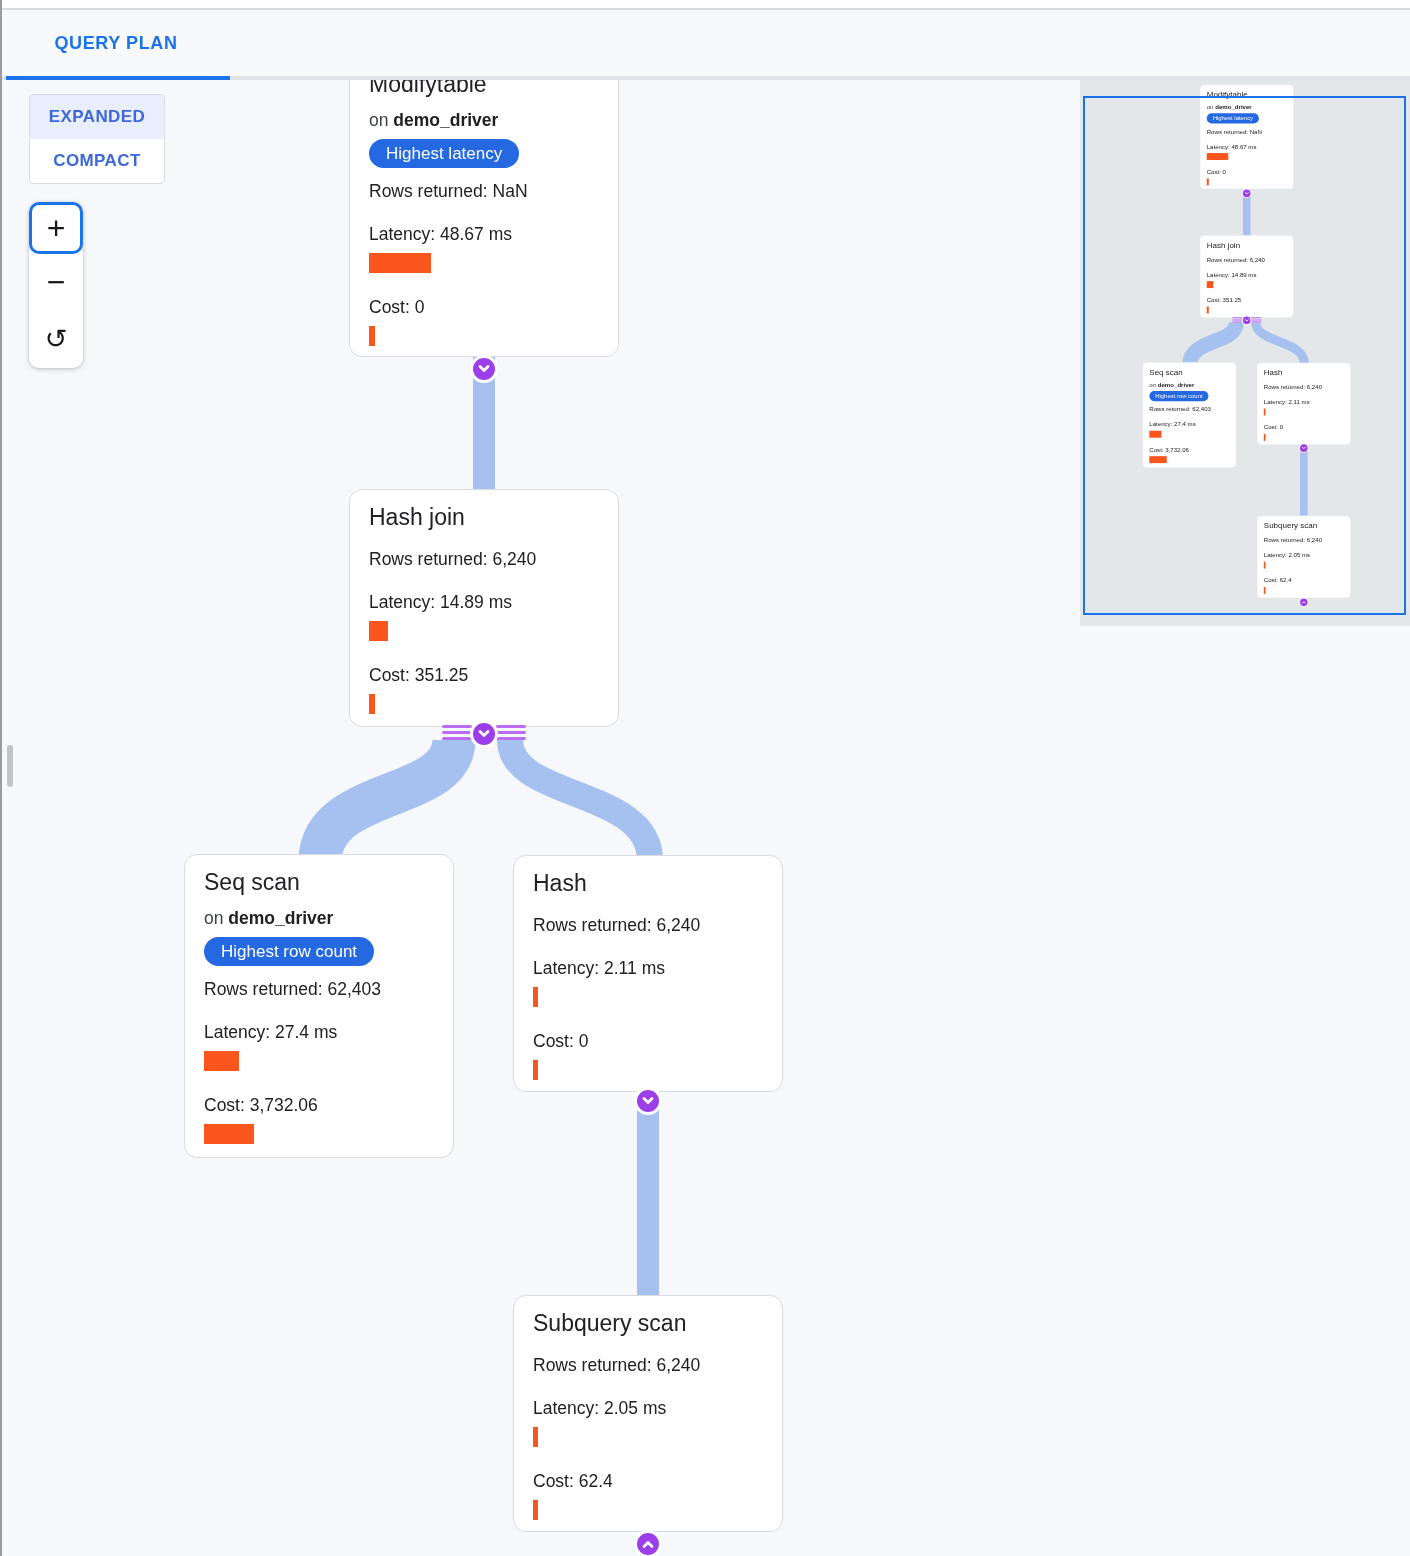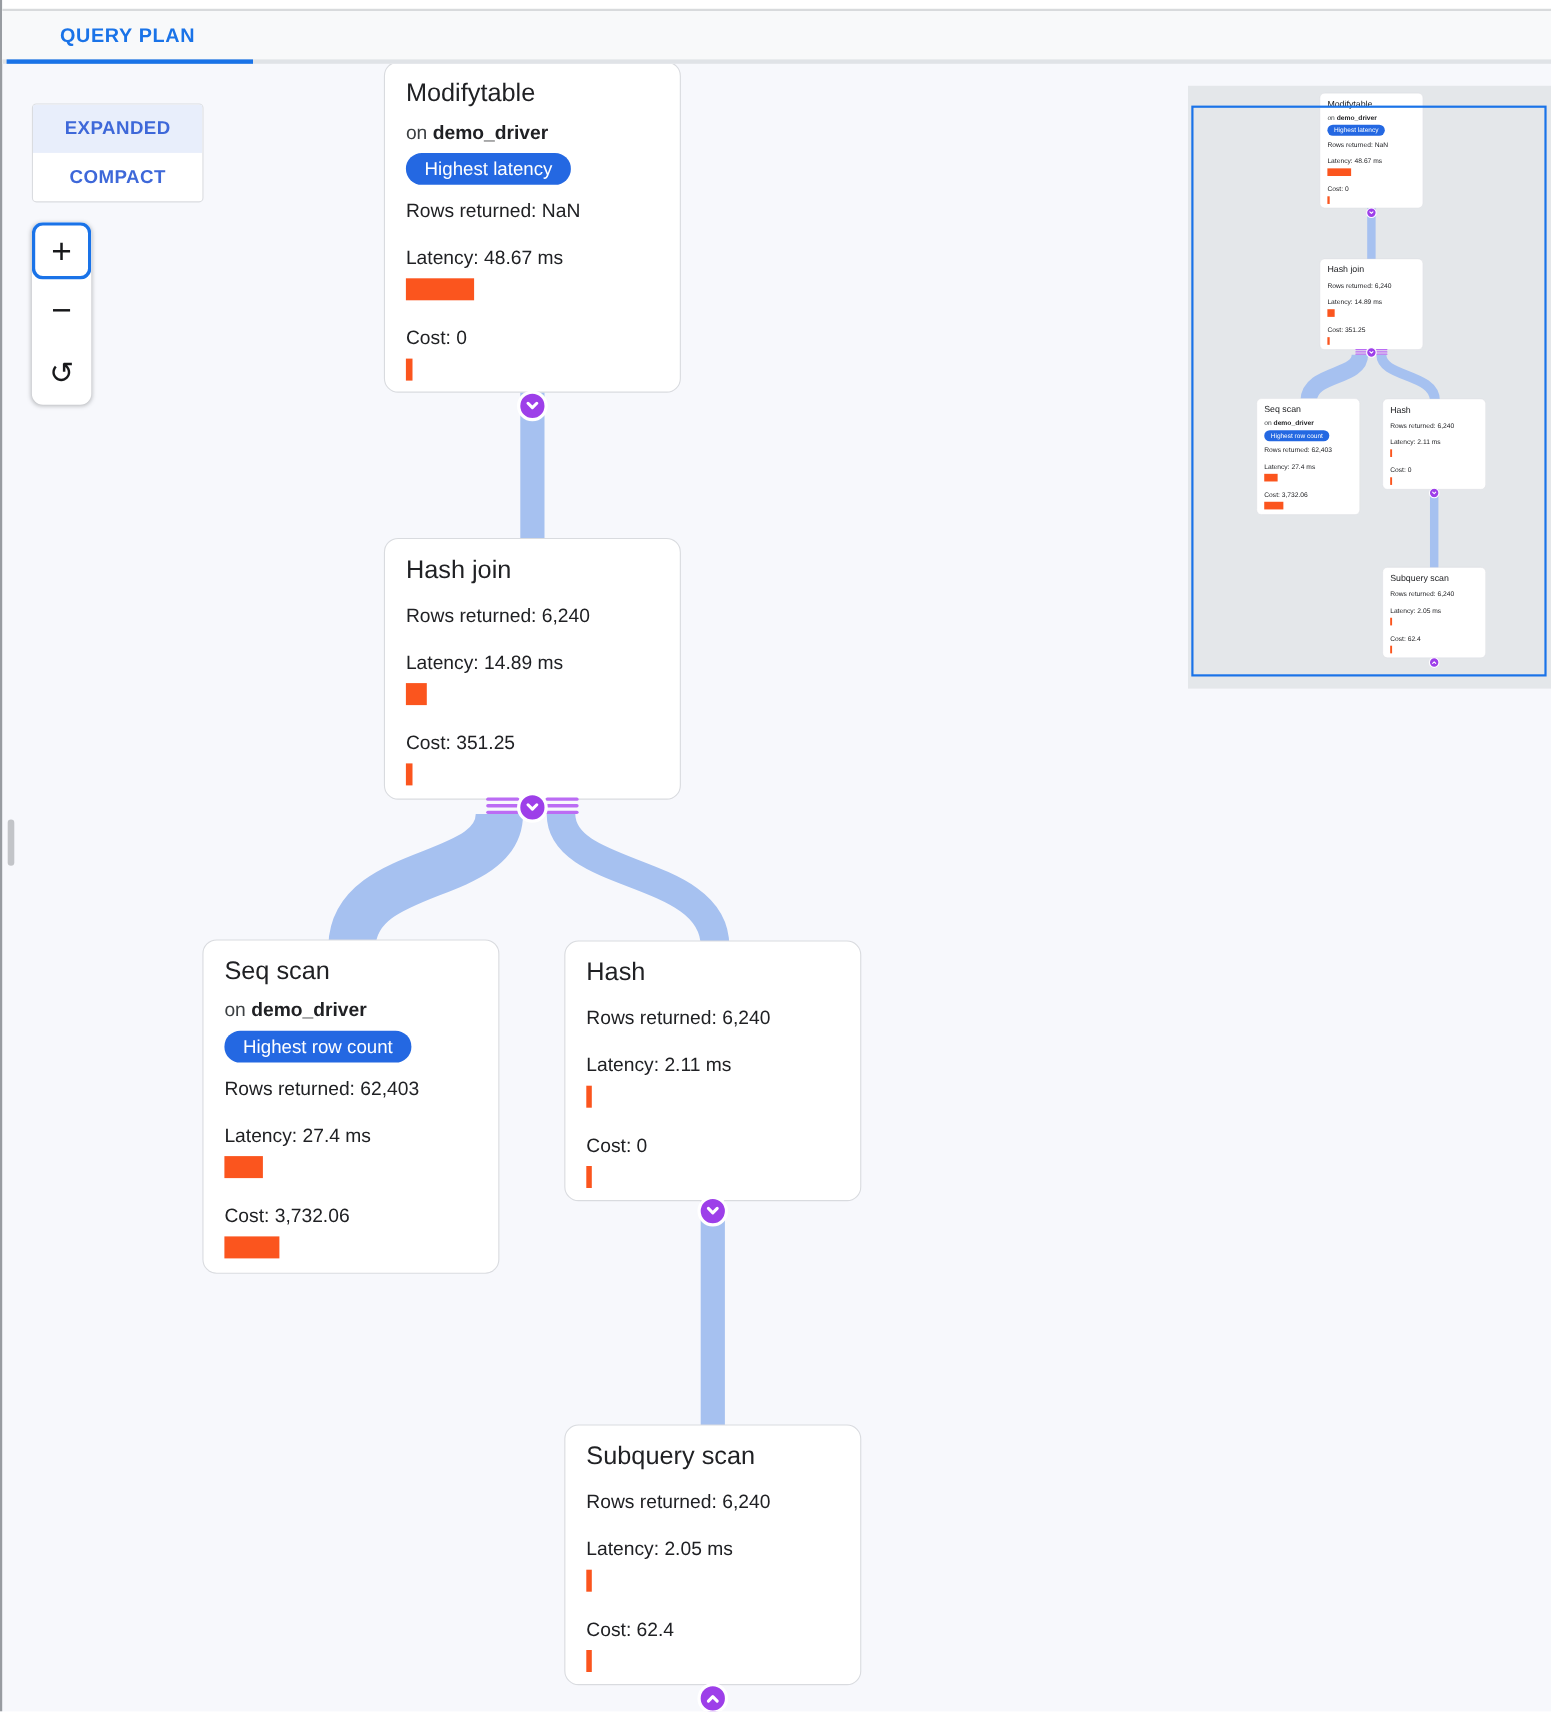--- a/index.html
+++ b/index.html
@@ -3,30 +3,30 @@
 <meta charset="utf-8">
 <style>
   html,body{margin:0;padding:0;background:#fff;}
   *{box-sizing:border-box;}
   .page{
     position:relative;width:1410px;height:1556px;overflow:hidden;
     background:#f7f8fc;font-family:"Liberation Sans","DejaVu Sans",sans-serif;
     color:#202124;border-left:2px solid #989ca1;
   }
   
-  .topbar{position:absolute;left:0;top:0;width:100%;height:58px;background:#fff;z-index:50;}
+  .topbar{position:absolute;left:0;top:0;width:100%;height:80px;background:#fff;z-index:50;}
   .topbar-inner{position:absolute;left:0;top:8px;right:0;bottom:0;background:#f8f9fa;
     border-top:2px solid #d8dadc;border-bottom:4px solid #e0e3e7;}
   .tab{position:absolute;top:0;bottom:0;display:flex;align-items:center;justify-content:center;
     font-size:18px;font-weight:700;letter-spacing:.6px;cursor:pointer;}
   .tab-active{color:#1a73e8;left:0;width:228px;}
   .tab-inactive{color:#46494d;left:244px;width:188px;}
   .tab-indicator{position:absolute;left:4px;bottom:-4px;width:224px;height:4px;background:#1a73e8;z-index:2;}
   
-  .view-toggle{position:absolute;left:27px;top:94px;width:156px;z-index:40;background:#fff;
+  .view-toggle{position:absolute;left:27px;top:94px;width:136px;z-index:40;background:#fff;
     border:1px solid #dadce0;border-radius:4px;overflow:hidden;}
   .view-toggle .opt{height:44px;display:flex;align-items:center;justify-content:center;
     font-size:17px;font-weight:700;letter-spacing:.4px;color:#3e68d9;cursor:pointer;}
   .view-toggle .opt.sel{background:#e8eefb;}
   .zoomstack{position:absolute;left:27px;top:202px;width:54px;z-index:40;background:#fff;
     border-radius:10px;box-shadow:0 1px 4px rgba(60,64,67,.35);}
   .zbtn{display:flex;align-items:center;justify-content:center;cursor:pointer;color:#17181a;}
   .zbtn-plus{height:52px;border-radius:10px;background:#fff;box-shadow:inset 0 0 0 3px #1a73e8;
     font-size:32px;font-weight:400;}
   .zbtn-minus{height:56px;font-size:32px;}

